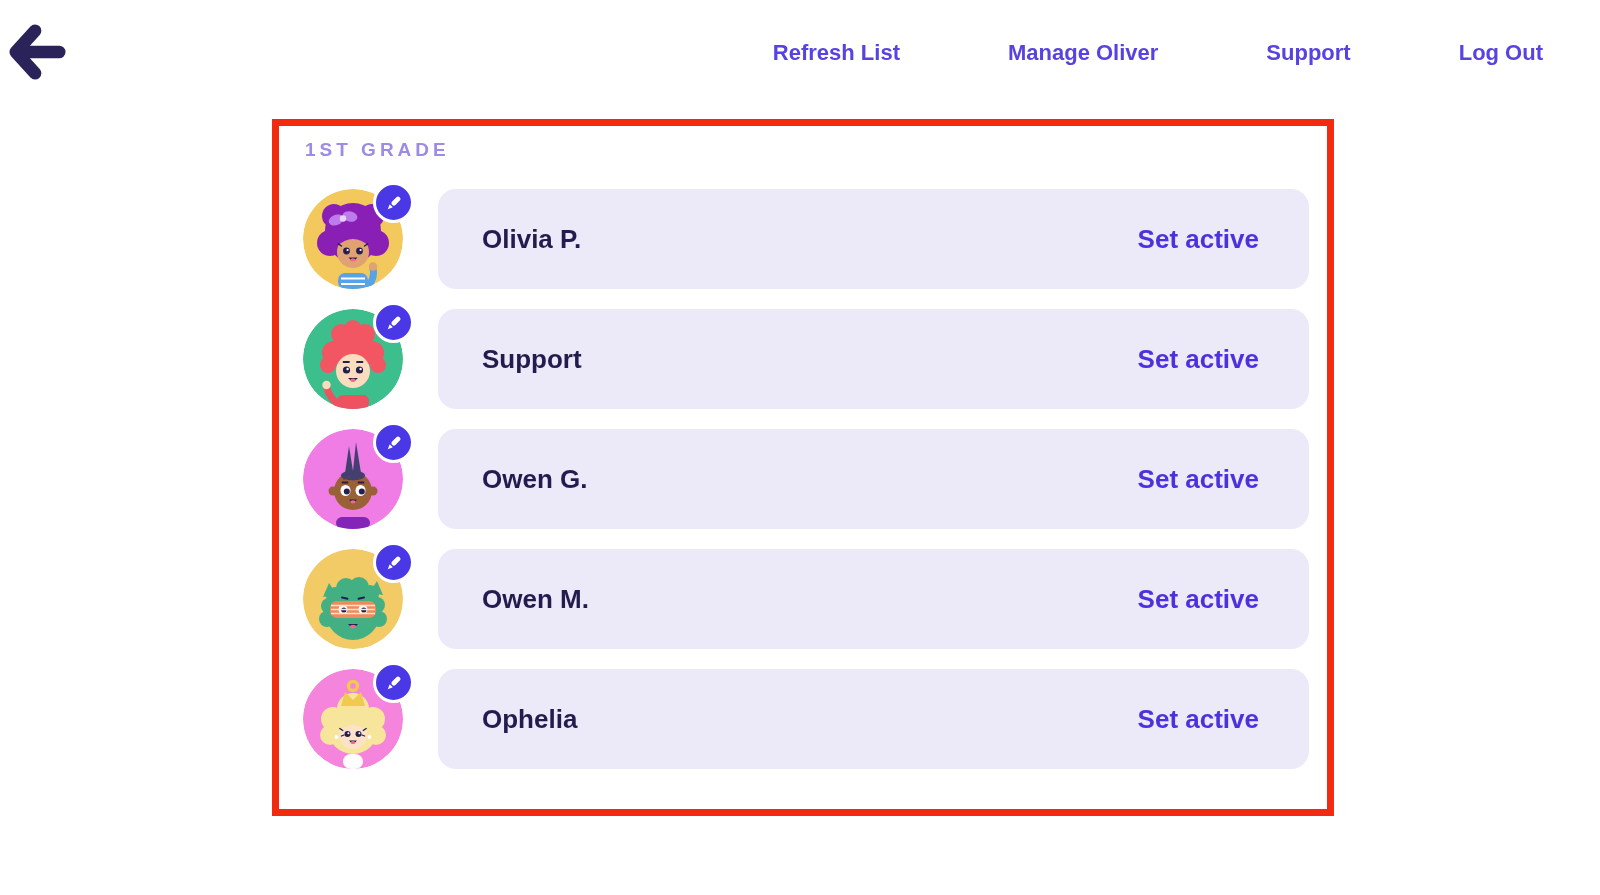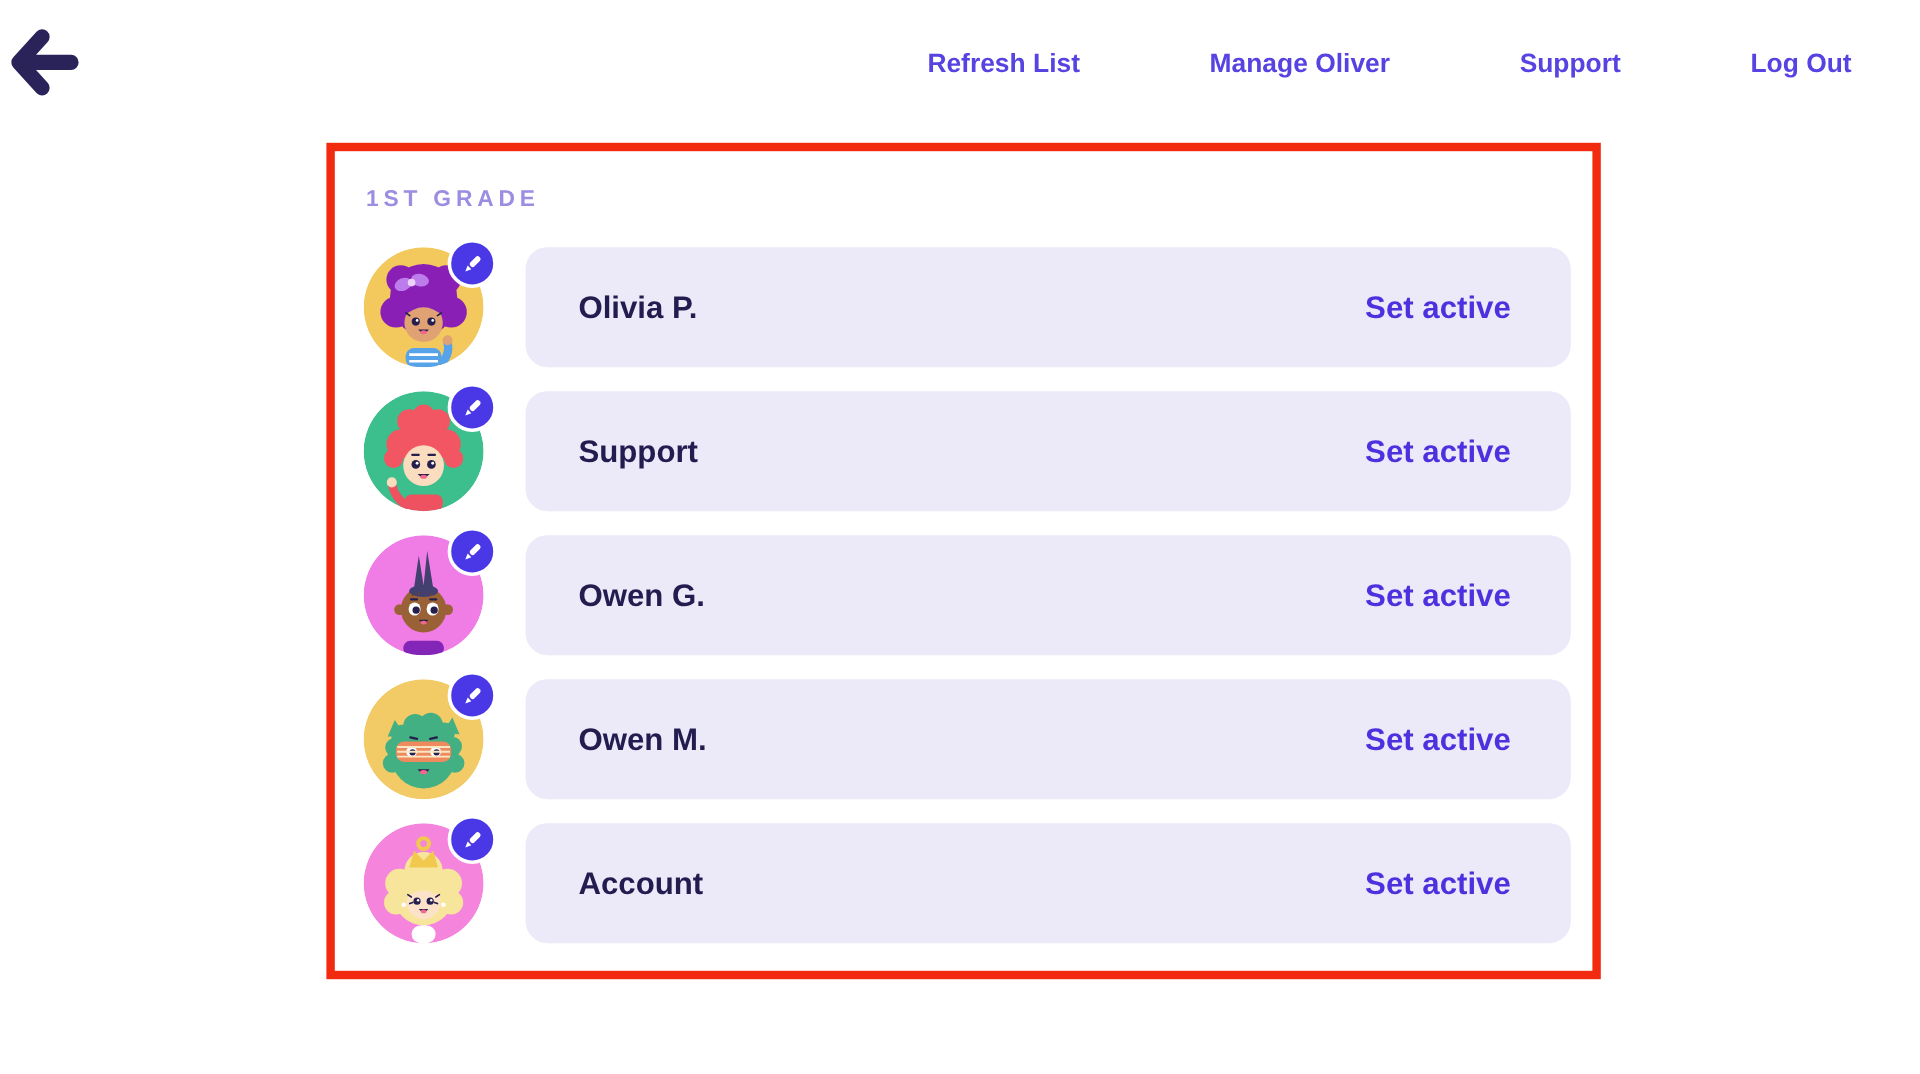--- a/index.html
+++ b/index.html
@@ -24,21 +24,21 @@
     font-size:22px; font-weight:700;
     color:var(--nav-purple);
     background:none; border:none; cursor:pointer;
     font-family:inherit; white-space:nowrap;margin-left:48px;
   }
   .grade-box {
     position:absolute; left:272px; top:119px;
     width:1062px; height:697px;
     border:7px solid var(--highlight-red);
     background:#ffffff;
-    padding:18px 10px 0 16px;
+    padding:1px 10px 0 16px;
   }
   .grade-label {
     font-size:19px; font-weight:bold;
     letter-spacing:4px;
     color:var(--grade-purple);
     margin:12px 0 0 10px;
   }
   .rows {
     margin-top:28px;
     display:flex; flex-direction:column; gap:20px;
@@ -335,18 +335,18 @@
       <span class="edit-badge">
         <svg viewBox="0 0 24 24">
           <g transform="rotate(45 12 12)" fill="#ffffff">
             <rect x="9.4" y="3.2" width="5.2" height="11.6" rx="2.4"></rect>
             <path d="M9.6 16.2 L12 21.6 L14.4 16.2 Z"></path>
           </g>
         </svg>
       </span>
     </div>
     <div class="pill">
-      <span class="student-name">Account</span>
+      <span class="student-name">Ophelia</span>
       <button class="set-active">Set active</button>
     </div>
   </div>
     </div>
 </section>
 
 </body></html>

